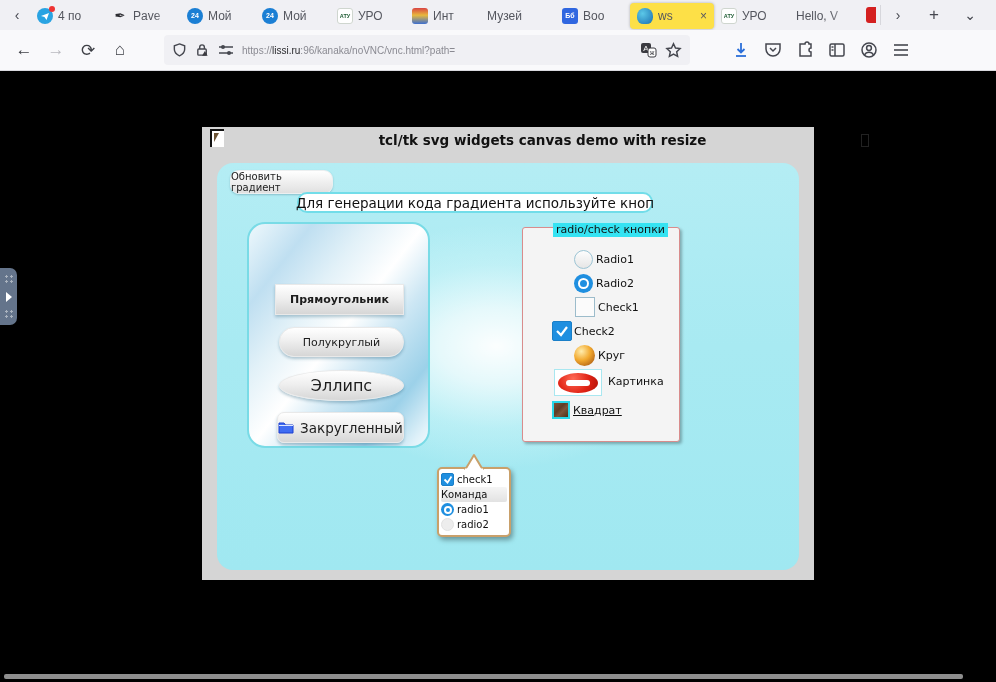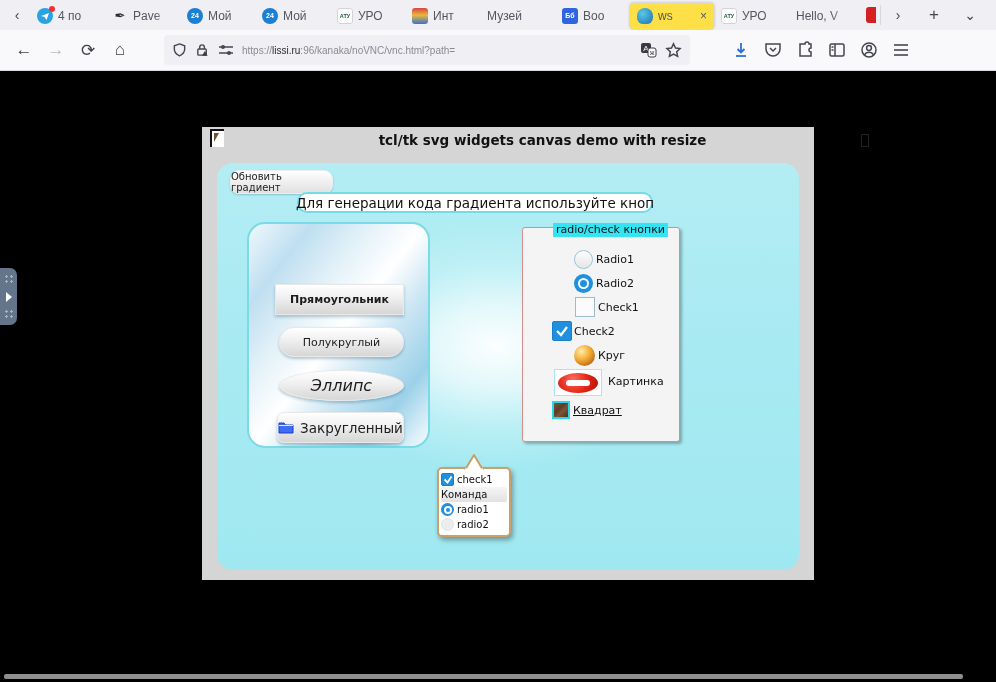--- a/index.html
+++ b/index.html
@@ -97,21 +97,21 @@
   #shape-panel{left:30px;top:59px;width:183px;height:226px;border-radius:18px;
       border:2px solid #79dbe6;
       background:linear-gradient(128deg,#eef8fc 0%,#bfdff1 18%,#e2f1f8 34%,
         #ffffff 50%,#cde7f4 64%,#9cd1e9 82%,#dff1f9 95%,#f2fafd 100%);}
   .shape-btn{display:flex;align-items:center;justify-content:center;
       background:linear-gradient(#ffffff,#efefef 45%,#d6d6d6);
       border:1px solid #e9e9e9;box-shadow:0 2px 3px rgba(20,80,110,.30);color:#1c1c1c;margin-top:32px;}
   #btn-rect{left:26px;top:28px;width:129px;height:31px;font-size:11px;font-weight:bold;}
   #btn-semiround{left:30px;top:71px;width:125px;height:30px;border-radius:15px;font-size:11px;}
   #btn-ellipse{left:30px;top:114px;width:125px;height:31px;border-radius:50%;
-      font-size:16px;font-style:italic;text-align:center;}
+      font-size:16px;text-align:center;}
   #btn-rounded{left:28px;top:156px;width:127px;height:31px;border-radius:7px;
       font-size:13.5px;gap:6px;}
 
   
   #rc-panel{left:305px;top:64px;width:158px;height:215px;background:#f4f4f4;
       border:1px solid #d98c8c;border-radius:3px;box-shadow:2px 2px 3px rgba(0,0,0,.28);}
   #rc-label{left:30px;top:-5px;background:#35e3f2;padding:0 3px;font-size:11px;
       line-height:14px;white-space:nowrap;}
   .rc-text{font-size:11px;white-space:nowrap;}
 

